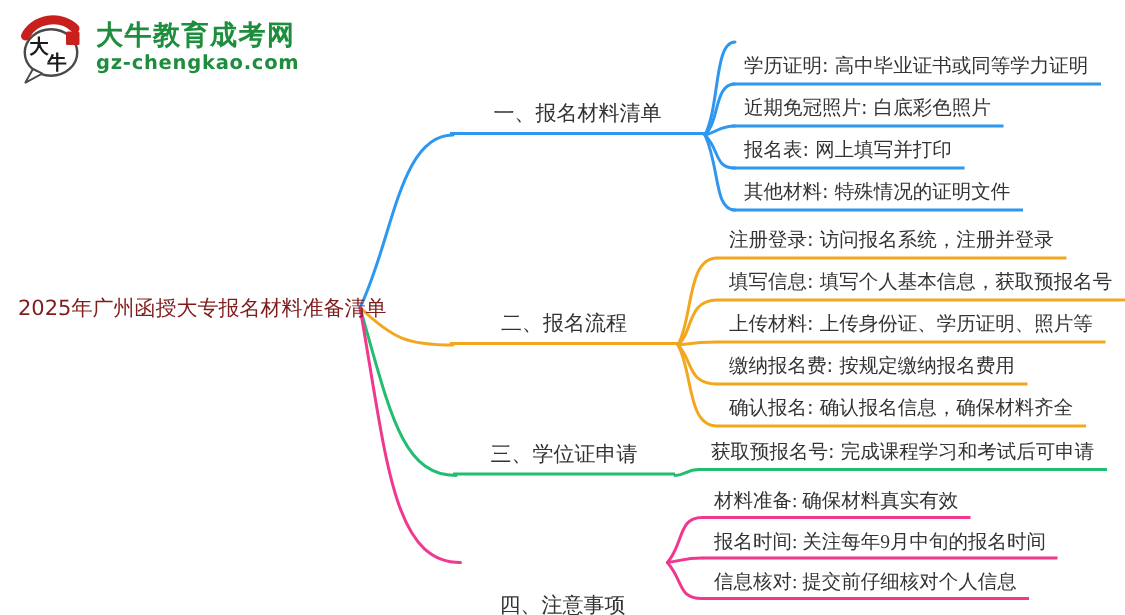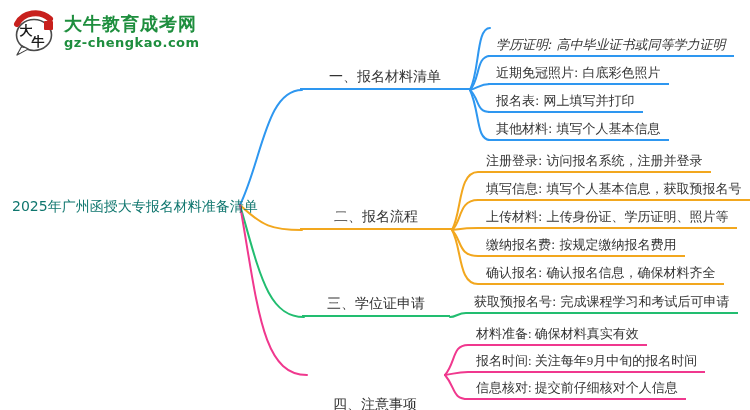--- a/index.html
+++ b/index.html
@@ -10,21 +10,21 @@
   }
   
   .logo { position:absolute; top:8px; left:12px; display:flex; align-items:flex-start; cursor:pointer; }
   .logo-icon { width:46px; height:50px; flex:0 0 auto; }
   .logo-text { margin-left:6px; padding-top:5px; }
   .logo-title { font-size:18px; font-weight:bold; color:#1E8E3E; letter-spacing:1px; line-height:22px; }
   .logo-domain { font-size:13px; font-weight:bold; color:#1E8E3E; letter-spacing:0.5px; line-height:16px; }
   
   svg.links { position:absolute; left:0; top:0; pointer-events:none; }
   .root-label {
-    position:absolute; left:12px; top:196px; font-size:14px; color:#0f766e;
+    position:absolute; left:12px; top:196px; font-size:14px; color:#7f1d1d;
     white-space:nowrap; line-height:20px;
   }
   .branch {
     position:absolute; height:24px; line-height:24px; font-size:14px; text-align:center;
     white-space:nowrap; border-bottom:2px solid; box-sizing:content-box;
   }
   .leaf {
     position:absolute; height:20px; line-height:20px; font-size:13px; white-space:nowrap;
     padding:0 8px; border-bottom:2px solid; box-sizing:content-box;
   }
@@ -89,24 +89,24 @@
     <path class="link s-b4" d="M445,375 C456,388 452,399 468,399"></path>
   </svg>
 
   <div class="root-label">2025年广州函授大专报名材料准备清单</div>
 
   <div class="branch c-b2" style="left:300px; top:204px; width:152px;">二、报名流程</div>
   <div class="branch c-b1" style="left:300px; top:64px; width:170px;">一、报名材料清单</div>
   <div class="branch c-b3" style="left:302px; top:291px; width:148px;">三、学位证申请</div>
   <div class="branch c-b4" style="left:305px; top:349px; width:140px;margin-top:44px;">四、注意事项</div>
 
-  <div class="leaf c-b1" style="left:488px; top:35px;font-style:italic;">学历证明: 高中毕业证书或同等学力证明</div>
+  <div class="leaf c-b1" style="left:488px; top:35px;">学历证明: 高中毕业证书或同等学力证明</div>
   <div class="leaf c-b1" style="left:488px; top:63px;">近期免冠照片: 白底彩色照片</div>
   <div class="leaf c-b1" style="left:488px; top:91px;">报名表: 网上填写并打印</div>
-  <div class="leaf c-b1" style="left:488px; top:119px;">其他材料: 填写个人基本信息</div>
+  <div class="leaf c-b1" style="left:488px; top:119px;">其他材料: 特殊情况的证明文件</div>
 
   <div class="leaf c-b2" style="left:478px; top:151px;">注册登录: 访问报名系统，注册并登录</div>
   <div class="leaf c-b2" style="left:478px; top:179px;">填写信息: 填写个人基本信息，获取预报名号</div>
   <div class="leaf c-b2" style="left:478px; top:207px;">上传材料: 上传身份证、学历证明、照片等</div>
   <div class="leaf c-b2" style="left:478px; top:235px;">缴纳报名费: 按规定缴纳报名费用</div>
   <div class="leaf c-b2" style="left:478px; top:263px;">确认报名: 确认报名信息，确保材料齐全</div>
 
   <div class="leaf c-b3" style="left:466px; top:292px;">获取预报名号: 完成课程学习和考试后可申请</div>
 
   <div class="leaf c-b4" style="left:468px; top:324px;">材料准备: 确保材料真实有效</div>

